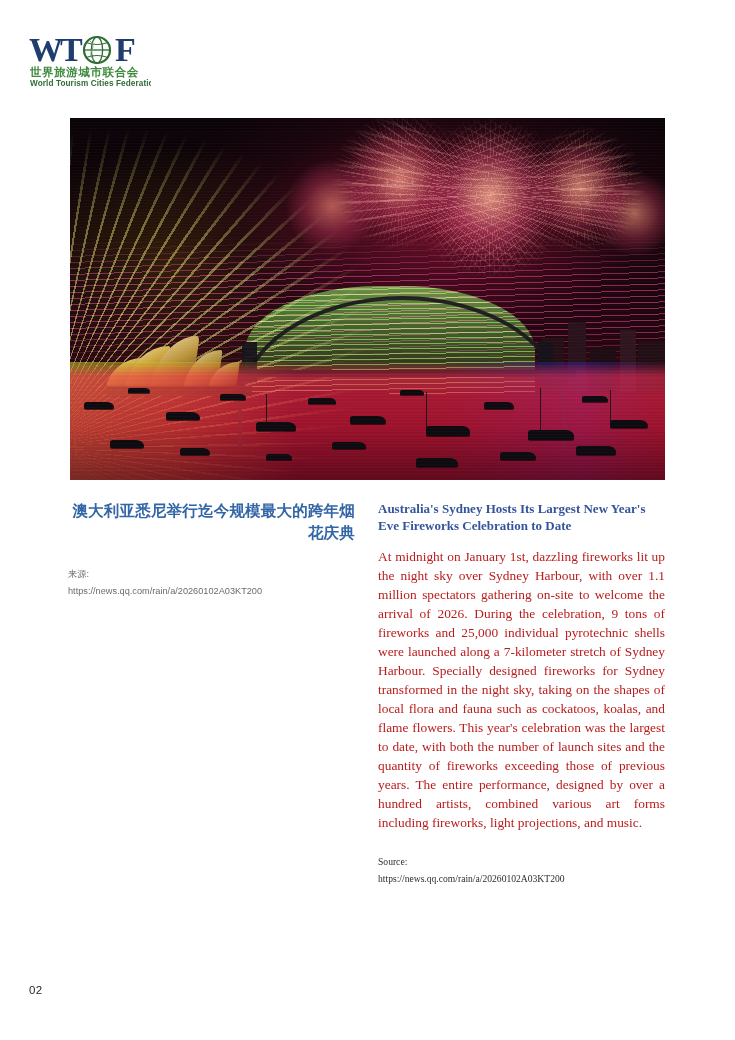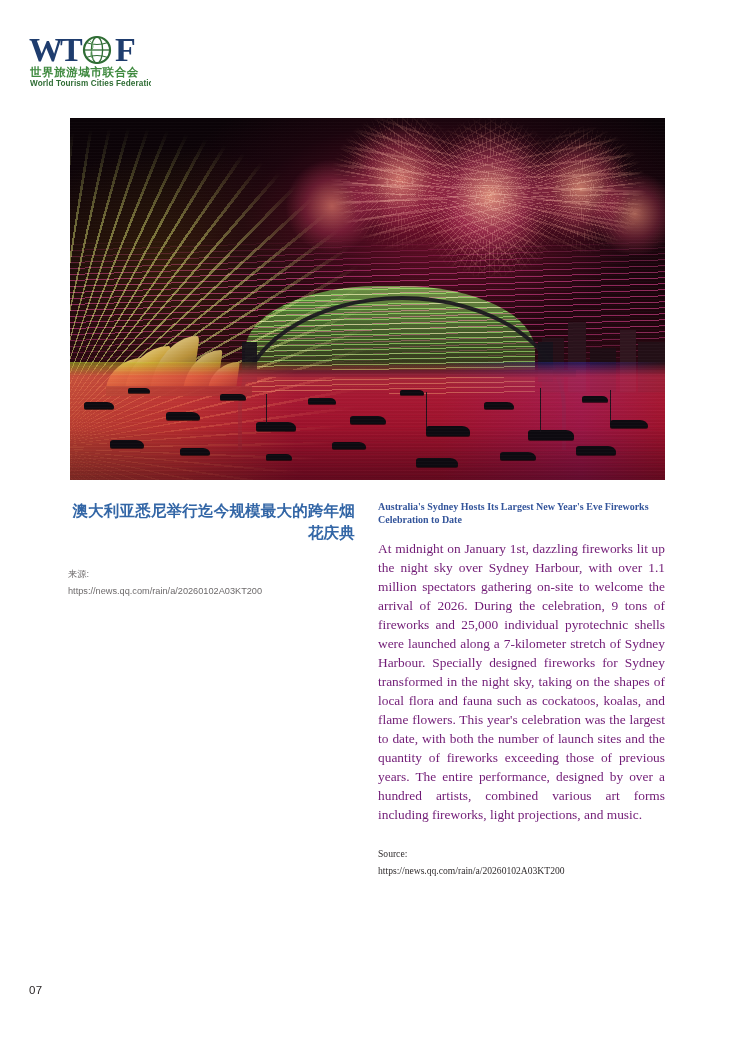--- a/index.html
+++ b/index.html
@@ -219,26 +219,26 @@
     font-size: 9.2px;
     line-height: 1.85;
     word-break: break-all;
   }
 
   .en-headline {
     margin: 0 0 12px 0;
     color: #34559b;
     font-family: "Liberation Serif", serif;
     font-weight: bold;
-    font-size: 10px;
+    font-size: 13px;
     line-height: 1.33;
   }
   .en-body {
     margin: 0;
-    color: #701a75;
+    color: #b91c1c;
     font-family: "Liberation Serif", serif;
     font-size: 13.4px;
     line-height: 1.42;
     text-align: justify;
     -webkit-hyphens: auto;
     hyphens: auto;
   }
   .en-source {
     margin: 22px 0 0 0;
     color: #302c2d;
@@ -351,15 +351,15 @@
 
   <div id="col-right">
     <h2 class="en-headline">Australia's Sydney Hosts Its Largest New Year's Eve Fireworks Celebration to Date</h2>
     <p class="en-body">At midnight on January 1st, dazzling fireworks lit up the night sky over Sydney Harbour, with over 1.1 million spectators gathering on-site to welcome the arrival of 2026. During the celebration, 9 tons of fireworks and 25,000 individual pyrotechnic shells were launched along a 7-kilometer stretch of Sydney Harbour. Specially designed fireworks for Sydney transformed in the night sky, taking on the shapes of local flora and fauna such as cockatoos, koalas, and flame flowers. This year's celebration was the largest to date, with both the number of launch sites and the quantity of fireworks exceeding those of previous years. The entire performance, designed by over a hundred artists, combined various art forms including fireworks, light projections, and music.</p>
     <p class="en-source">
       <span>Source:</span><br>
       <span>https://news.qq.com/rain/a/20260102A03KT200</span>
     </p>
   </div>
 
-  <div id="page-number">07</div>
+  <div id="page-number">02</div>
 
 </div>
 
 </body></html>

